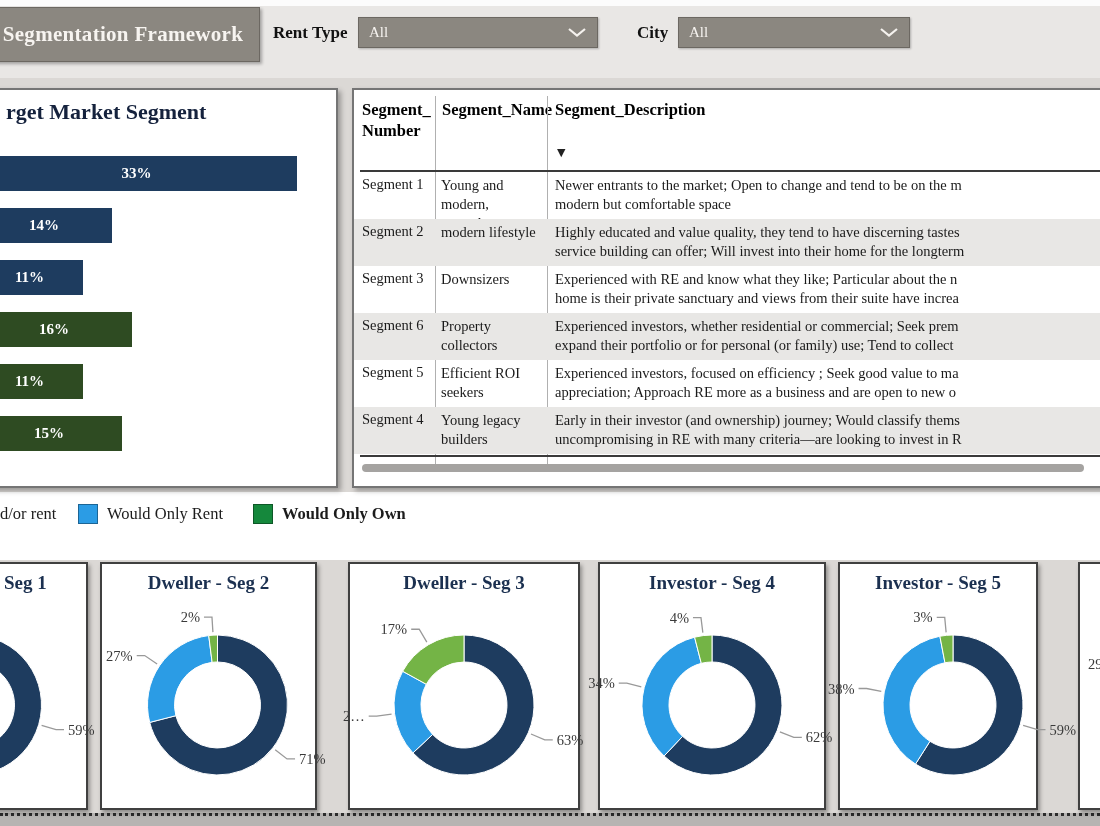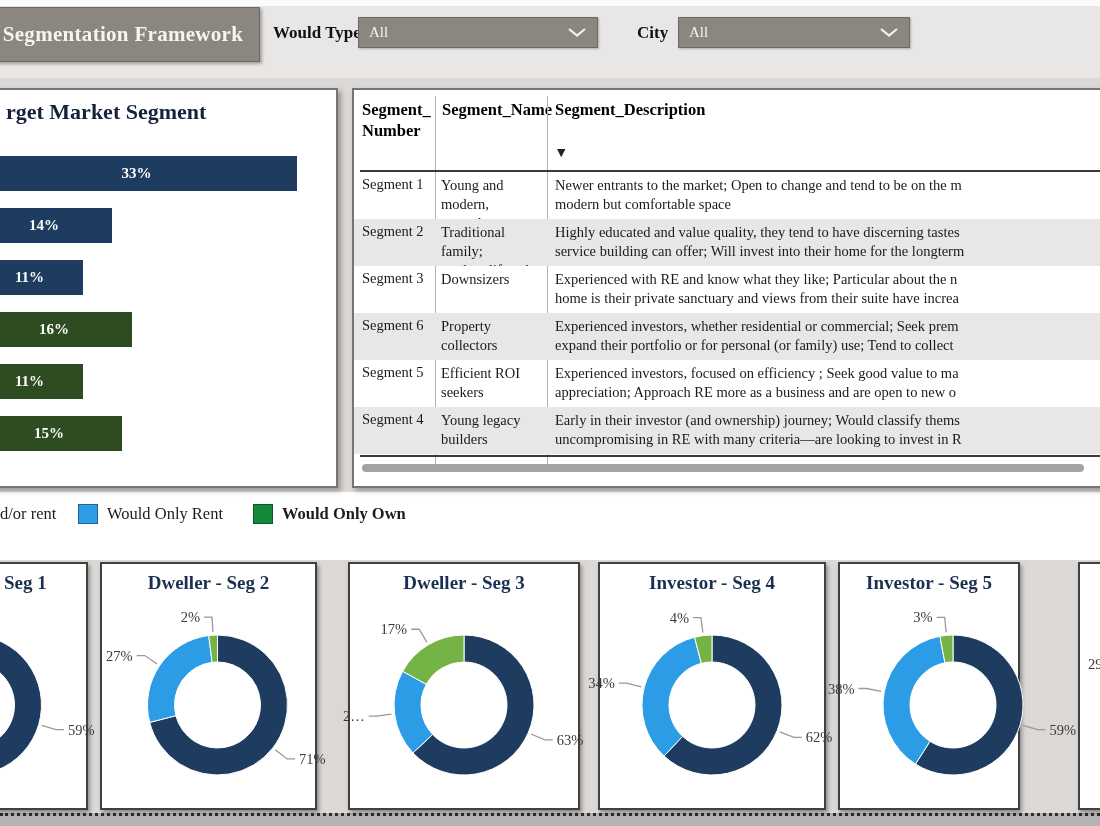--- a/index.html
+++ b/index.html
@@ -57,21 +57,21 @@
   .cut-label{position:absolute;left:8px;top:92px;font-size:14.5px;color:#3a3a3a;}
 </style>
 </head>
 <body>
 
 <div id="stage">
   <div class="top-white"></div>
 
   <div class="title-btn">Segmentation Framework</div>
 
-  <span class="filter-label" id="ut-label">Would Type</span>
+  <span class="filter-label" id="ut-label">Rent Type</span>
   <div class="dropdown" id="ut-dd">
     <span>All</span>
     <svg width="20" height="11">
       <path d="M2 2 L10 8.5 L18 2" stroke="#f5f2ee" stroke-width="2.2" fill="none"></path>
     </svg>
   </div>
 
   <span class="filter-label" id="city-label">City</span>
   <div class="dropdown" id="city-dd">
     <span>All</span>
@@ -131,21 +131,20 @@
             <div class="tline">up-andcomers</div>
           </div>
           <div class="tc tc3">
             <div class="tline nowrap">Newer entrants to the market; Open to change and tend to be on the m</div>
             <div class="tline nowrap">modern but comfortable space</div>
           </div>
         </div>
         <div class="trow shaded">
           <div class="tc tc1">Segment 2</div>
           <div class="tc tc2">
-            <div class="tline">Traditional family;</div>
             <div class="tline">modern lifestyle</div>
           </div>
           <div class="tc tc3">
             <div class="tline nowrap">Highly educated and value quality, they tend to have discerning tastes</div>
             <div class="tline nowrap">service building can offer; Will invest into their home for the longterm</div>
           </div>
         </div>
         <div class="trow">
           <div class="tc tc1">Segment 3</div>
           <div class="tc tc2">
@@ -237,21 +236,21 @@
         <polyline points="179.87368346984235,141.87309234598152 193.8203307581661,147.39496063625168 201.8203307581661,147.39496063625168" fill="none" stroke="#999" stroke-width="1.3"></polyline>
         <text x="205.8203307581661" y="152.39496063625168" text-anchor="start" font-size="14.5" fill="#3a3a3a">62%</text>
         <path d="M64.08170258499177 166.02780391949878 A70 70 0 0 1 94.59170789846013 47.19917872099583 L101.30633485191122 73.35092407146887 A43 43 0 0 0 82.56447444506637 146.34565097912068 Z" fill="#2b9ce5" stroke="#fff" stroke-width="1"></path>
         <polyline points="41.29342923760993,96.84563823696558 26.764681820680465,93.11528992949276 18.764681820680465,93.11528992949276" fill="none" stroke="#999" stroke-width="1.3"></polyline>
         <text x="14.764681820680465" y="98.11528992949276" text-anchor="end" font-size="14.5" fill="#3a3a3a">34%</text>
         <path d="M94.59170789846013 47.19917872099583 A70 70 0 0 1 111.99999999999999 45 L111.99999999999999 72 A43 43 0 0 0 101.30633485191122 73.35092407146887 Z" fill="#74b446" stroke="#fff" stroke-width="1"></path>
         <polyline points="102.85067394980577,42.575626804043125 100.97067544634119,27.693906284325962 92.97067544634119,27.693906284325962" fill="none" stroke="#999" stroke-width="1.3"></polyline>
         <text x="88.97067544634119" y="32.69390628432596" text-anchor="end" font-size="14.5" fill="#3a3a3a">4%</text>
       </svg>
     </div>
-    <div class="panel donut-panel" style="left: 838px; width: 182px;">
+    <div class="panel donut-panel" style="left: 838px; width: 200px;">
       <div class="donut-title">Investor - Seg 5</div>
       <svg width="226" height="214" class="donut-svg">
         <path d="M113 45 A70 70 0 1 1 75.49212435147025 174.10295478514107 L89.95944781590316 151.30610079658666 A43 43 0 1 0 113 72 Z" fill="#1e3c5f" stroke="#fff" stroke-width="1"></path>
         <polyline points="183.10143905441686,135.36635074086374 197.50584433957098,139.55121733145216 205.50584433957098,139.55121733145216" fill="none" stroke="#999" stroke-width="1.3"></polyline>
         <text x="209.50584433957098" y="144.55121733145216" text-anchor="start" font-size="14.5" fill="#3a3a3a">59%</text>
         <path d="M75.49212435147025 174.10295478514107 A70 70 0 0 1 99.88330797899933 46.23989244899178 L104.94260347281387 72.76164821866638 A43 43 0 0 0 89.95944781590316 151.30610079658666 Z" fill="#2b9ce5" stroke="#fff" stroke-width="1"></path>
         <polyline points="41.29303069680573,101.32116403524213 26.558721935875397,98.51044431645627 18.558721935875397,98.51044431645627" fill="none" stroke="#999" stroke-width="1.3"></polyline>
         <text x="14.558721935875397" y="103.51044431645627" text-anchor="end" font-size="14.5" fill="#3a3a3a">38%</text>
         <path d="M99.88330797899933 46.23989244899178 A70 70 0 0 1 113.00000000000011 45 L113.00000000000007 72 A43 43 0 0 0 104.94260347281387 72.76164821866638 Z" fill="#74b446" stroke="#fff" stroke-width="1"></path>
         <polyline points="106.13009312774848,42.32397658397517 104.71846842797076,27.390547114928964 96.71846842797076,27.390547114928964" fill="none" stroke="#999" stroke-width="1.3"></polyline>

